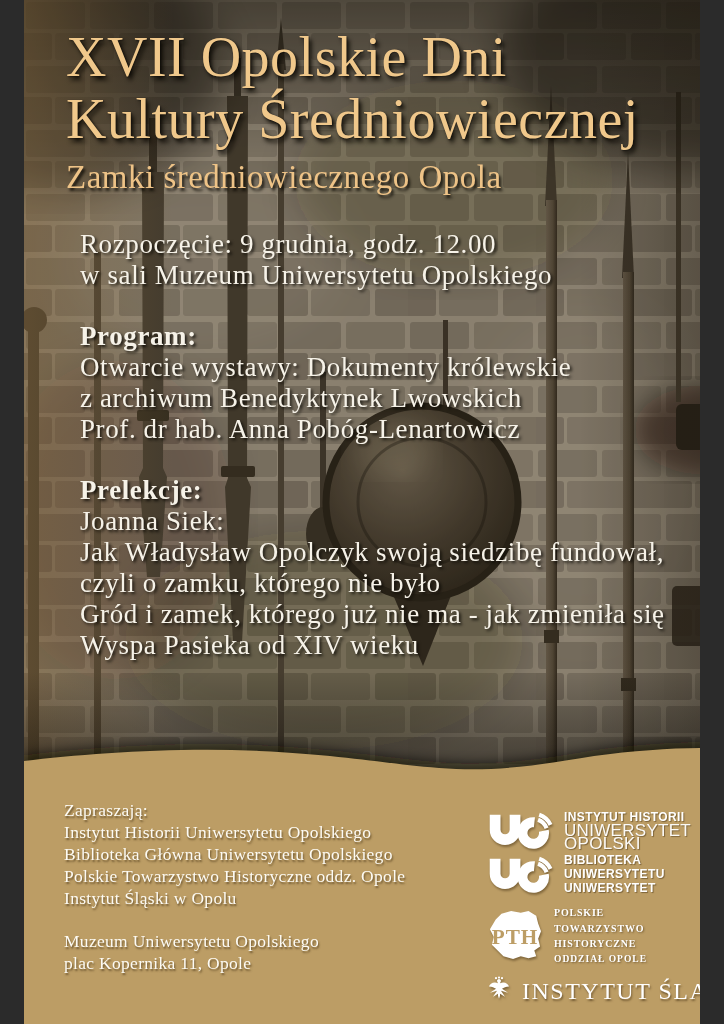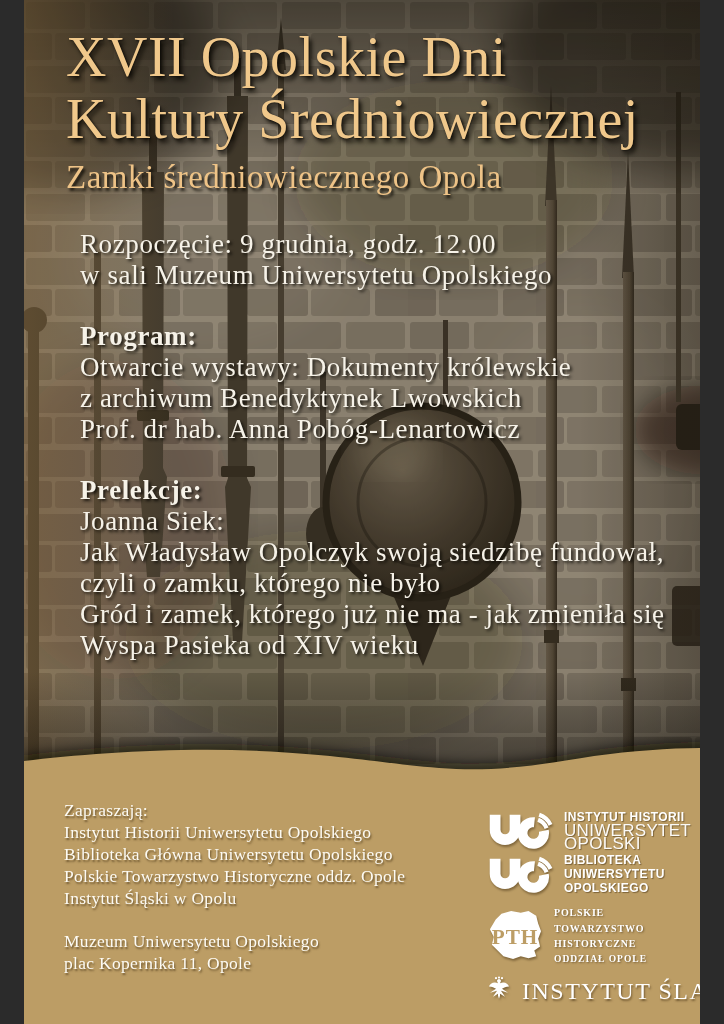--- a/index.html
+++ b/index.html
@@ -233,21 +233,21 @@
     <div class="logo-row r2">
       <svg class="logo-mark" width="68" height="37" viewBox="0 0 82 44">
         <path d="M11,3 V21 a12,12 0 0 0 24,0 V3" fill="none" stroke="#fff" stroke-width="13"></path>
         <circle cx="57" cy="25" r="13" fill="none" stroke="#fff" stroke-width="12" stroke-dasharray="65 16.7" transform="rotate(-12 57 25)"></circle>
         <path d="M62.8,9 A17,17 0 0 1 73,19.2" fill="none" stroke="#fff" stroke-width="5"></path>
         <path d="M64.1,3.1 A23,23 0 0 1 77.8,15.3" fill="none" stroke="#fff" stroke-width="5"></path>
       </svg>
       <div class="logo-label">
         <div class="lab-b">BIBLIOTEKA</div>
         <div class="lab-b">UNIWERSYTETU</div>
-        <div class="lab-b">OPOLSKIEGO</div>
+        <div class="lab-b">UNIWERSYTET</div>
       </div>
     </div>
 
     <div class="logo-row r3">
       <svg class="logo-mark" width="58" height="54" viewBox="0 0 60 56">
         <path d="M10,12 L16,6 26,3 36,5 44,3 52,8 54,16 57,24 54,32 56,40 50,44 52,50 44,52 36,50 28,53 18,50 12,44 6,38 8,30 4,22 Z" fill="#fff"></path>
         <text x="30" y="37" text-anchor="middle" font-family="Liberation Serif, serif" font-weight="bold" font-size="22" letter-spacing="1" fill="#bc9d65">PTH</text>
       </svg>
       <div class="pth-label">
         <div class="pl">POLSKIE</div>

